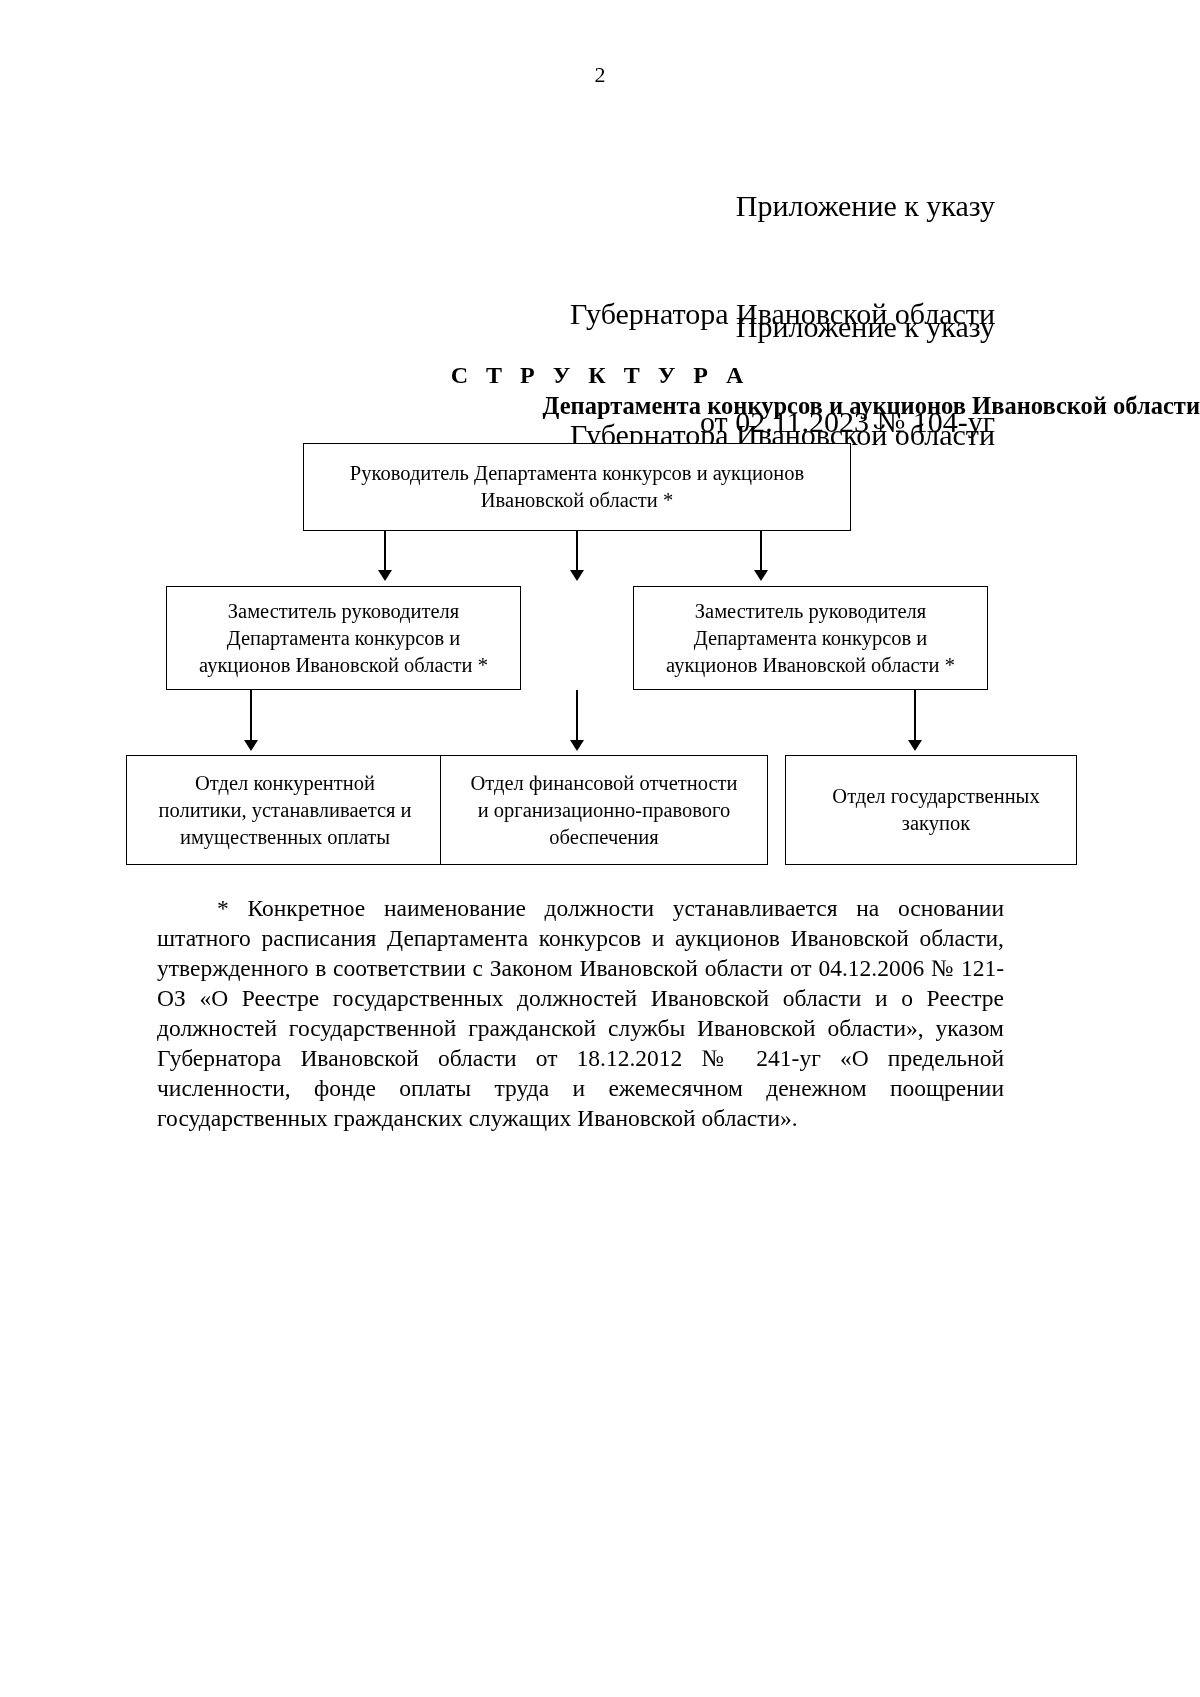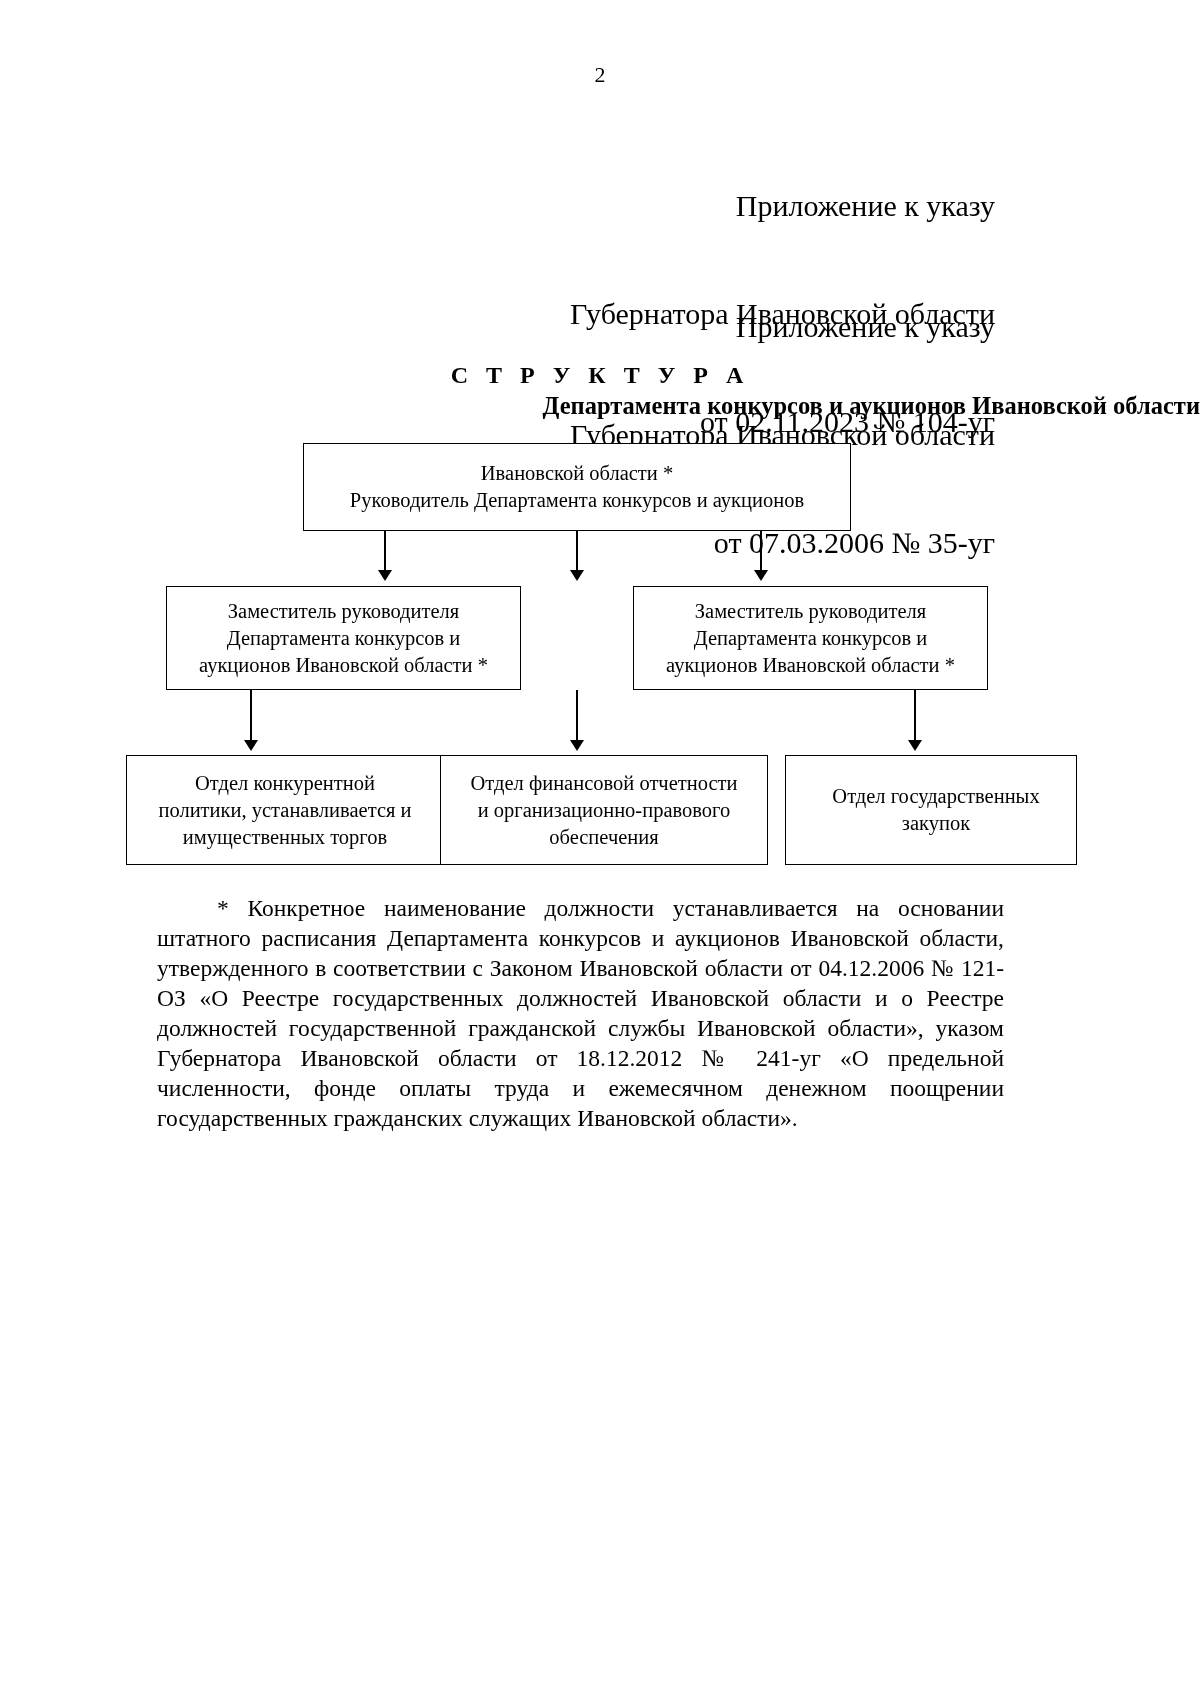--- a/index.html
+++ b/index.html
@@ -200,32 +200,31 @@
 
   <div class="header-block header-block-1">
     <span class="header-line">Приложение к указу</span>
     <span class="header-line">Губернатора Ивановской области</span>
     <span class="header-line">от 02.11.2023 № 104-уг</span>
   </div>
 
   <div class="header-block header-block-2">
     <span class="header-line">Приложение к указу</span>
     <span class="header-line">Губернатора Ивановской области</span>
-    <span class="header-line">от 07.03.2006 № 35-уг</span>
   </div>
 
   <div class="doc-title">С Т Р У К Т У Р А</div>
   <div class="doc-subtitle">Департамента конкурсов и аукционов Ивановской области</div>
 
   <div class="chart">
 
     <div class="node node-head">
       <div>
+        <span>Руководитель Департамента конкурсов и аукционов</span>
         <span>Ивановской области *</span>
-        <span>Руководитель Департамента конкурсов и аукционов</span>
       </div>
     </div>
 
     <div class="conn-a">
       <div class="line-v"></div>
       <div class="arrow-head"></div>
     </div>
     <div class="conn-b">
       <div class="line-v"></div>
       <div class="arrow-head"></div>
@@ -261,21 +260,21 @@
     </div>
     <div class="conn-f">
       <div class="line-v"></div>
       <div class="arrow-head"></div>
     </div>
 
     <div class="node node-dept-1">
       <div>
         <span>Отдел конкурентной</span>
         <span>политики, устанавливается и</span>
-        <span>имущественных торгов</span>
+        <span>имущественных оплаты</span>
       </div>
     </div>
 
     <div class="node node-dept-2">
       <div>
         <span>Отдел финансовой отчетности</span>
         <span>и организационно-правового</span>
         <span>обеспечения</span>
       </div>
     </div>

